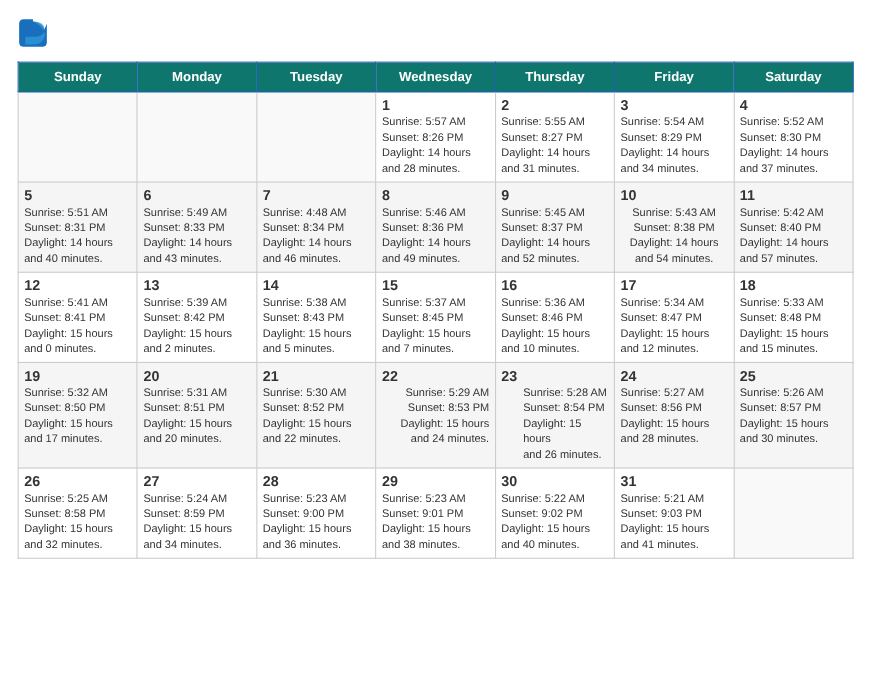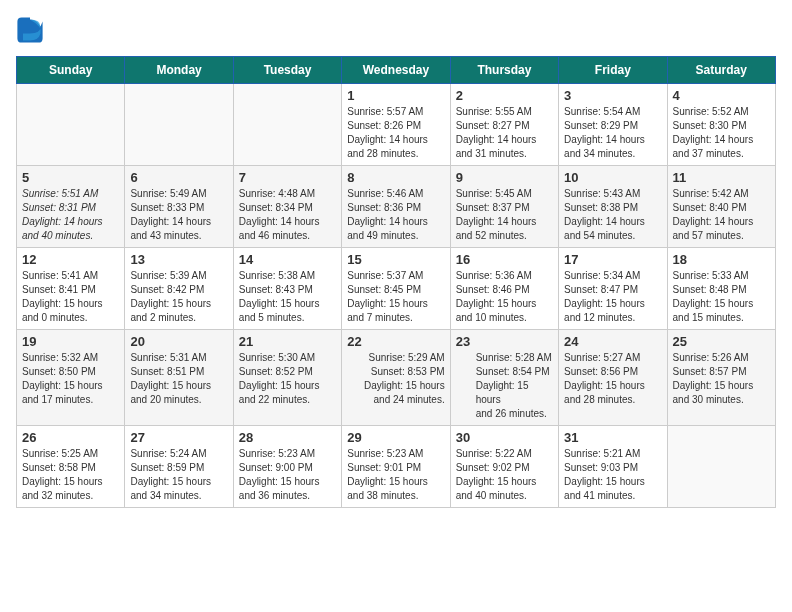--- a/index.html
+++ b/index.html
@@ -154,21 +154,21 @@
           <span class="day-num">4</span>
           <div class="day-info" style="white-space: pre-line;">Sunrise: 5:52 AM
 Sunset: 8:30 PM
 Daylight: 14 hours
 and 37 minutes.</div>
         </td>
       </tr>
       <tr>
         <td>
           <span class="day-num">5</span>
-          <div class="day-info" style="white-space: pre-line; font-style: italic;">Sunrise: 5:51 AM
+          <div class="day-info" style="white-space: pre-line;">Sunrise: 5:51 AM
 Sunset: 8:31 PM
 Daylight: 14 hours
 and 40 minutes.</div>
         </td>
         <td>
           <span class="day-num">6</span>
           <div class="day-info" style="white-space: pre-line;">Sunrise: 5:49 AM
 Sunset: 8:33 PM
 Daylight: 14 hours
 and 43 minutes.</div>
@@ -189,21 +189,21 @@
         </td>
         <td>
           <span class="day-num">9</span>
           <div class="day-info" style="white-space: pre-line;">Sunrise: 5:45 AM
 Sunset: 8:37 PM
 Daylight: 14 hours
 and 52 minutes.</div>
         </td>
         <td>
           <span class="day-num">10</span>
-          <div class="day-info" style="white-space: pre-line;">Sunrise: 5:43 AM
+          <div class="day-info" style="white-space: pre-line; text-align: center;">Sunrise: 5:43 AM
 Sunset: 8:38 PM
 Daylight: 14 hours
 and 54 minutes.</div>
         </td>
         <td>
           <span class="day-num">11</span>
           <div class="day-info" style="white-space: pre-line;">Sunrise: 5:42 AM
 Sunset: 8:40 PM
 Daylight: 14 hours
 and 57 minutes.</div>

